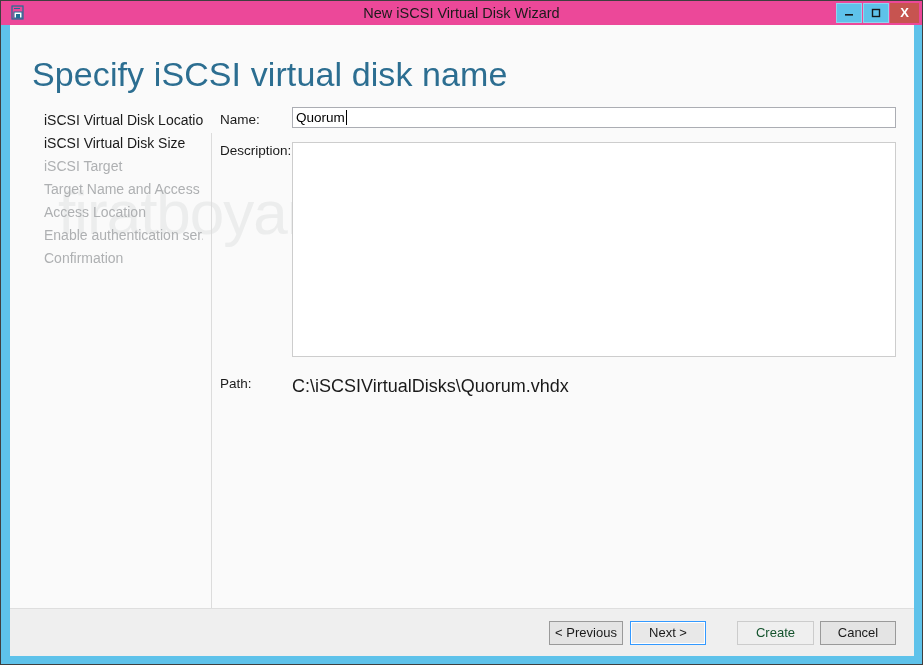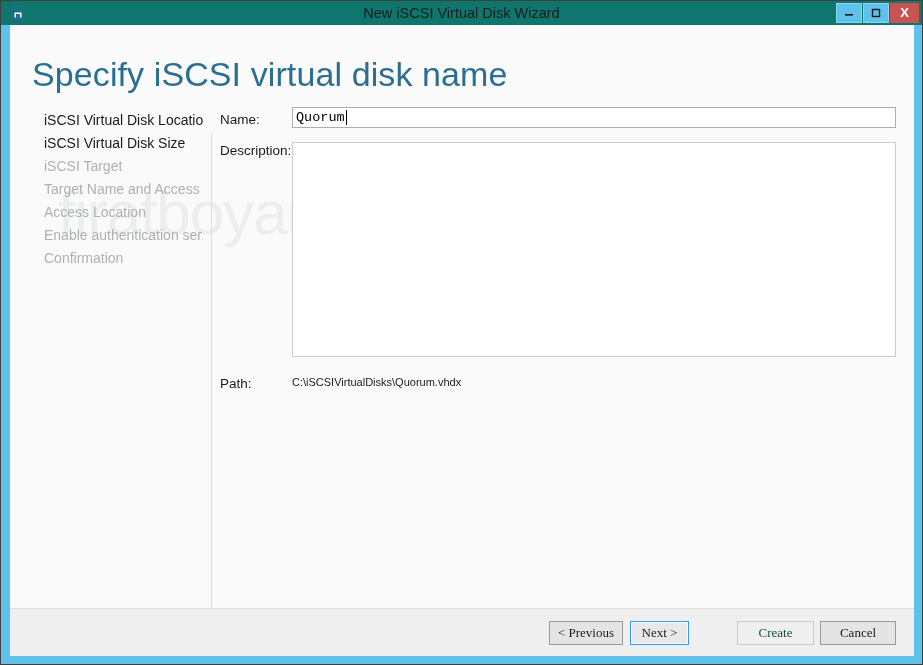--- a/index.html
+++ b/index.html
@@ -26,21 +26,21 @@
     background: #5ec2ea;
     border: 1px solid #3f3f3f;
   }
 
   
   #titlebar {
     position: absolute;
     left: 0; top: 0;
     width: 921px;
     height: 24px;
-    background: #0f766e;
+    background: #ec4899;
   }
   #title-icon {
     position: absolute;
     left: 9px; top: 4px;
     width: 16px; height: 16px;
   }
   #title-text {
     position: absolute;
     left: 0; top: 0;
     width: 921px;
@@ -175,21 +175,21 @@
   #name-input {
     position: absolute;
     left: 282px;
     top: 82px;
     width: 604px;
     height: 21px;
     box-sizing: border-box;
     border: 1px solid #abadb3;
     background: #ffffff;
     font-size: 13.5px;
-    font-family: Liberation Mono, monospace;
+    font-family: Liberation Sans, sans-serif;
     color: #000000;
     padding: 0 14px 0 3px;
     outline: none;
   }
   #name-caret {
     position: absolute;
     left: 336px;
     top: 85px;
     width: 1px;
     height: 15px;
@@ -208,21 +208,21 @@
     font-size: 13.5px;
     font-family: "Liberation Sans", sans-serif;
     color: #000000;
     padding: 2px 3px;
     outline: none;
   }
   #path-value {
     position: absolute;
     left: 282px;
     top: 351px;
-    font-size: 11px;
+    font-size: 18px;
     color: #1a1a1a;
     font-family: "Liberation Sans", sans-serif;
     white-space: nowrap;
   }
 
   
   #footer {
     position: absolute;
     left: 0;
     bottom: 0;
@@ -234,31 +234,31 @@
     z-index: 4;
   }
   .dlgbtn {
     position: absolute;
     top: 12px;
     height: 24px;
     box-sizing: border-box;
     background: #e4e4e4;
     border: 1px solid #9a9a9a;
     font-size: 13px;
-    font-family: Liberation Serif, serif;
+    font-family: Liberation Sans, sans-serif;
     color: #1a1a1a;
     text-align: center;
     line-height: 22px;
     cursor: default;
     padding: 0;
   }
   #btn-previous { left: 539px; width: 74px; }
   #btn-next {
     left: 620px;
-    width: 59px;
+    width: 76px;
     border: 1px solid #3399ff;
     outline: 1px solid #ffffff;
     outline-offset: -2px;
     background: #e8e8e8;
   }
   #btn-create {
     left: 727px;
     width: 77px;
     color: #14532d;
     border: 1px solid #cccccc;

